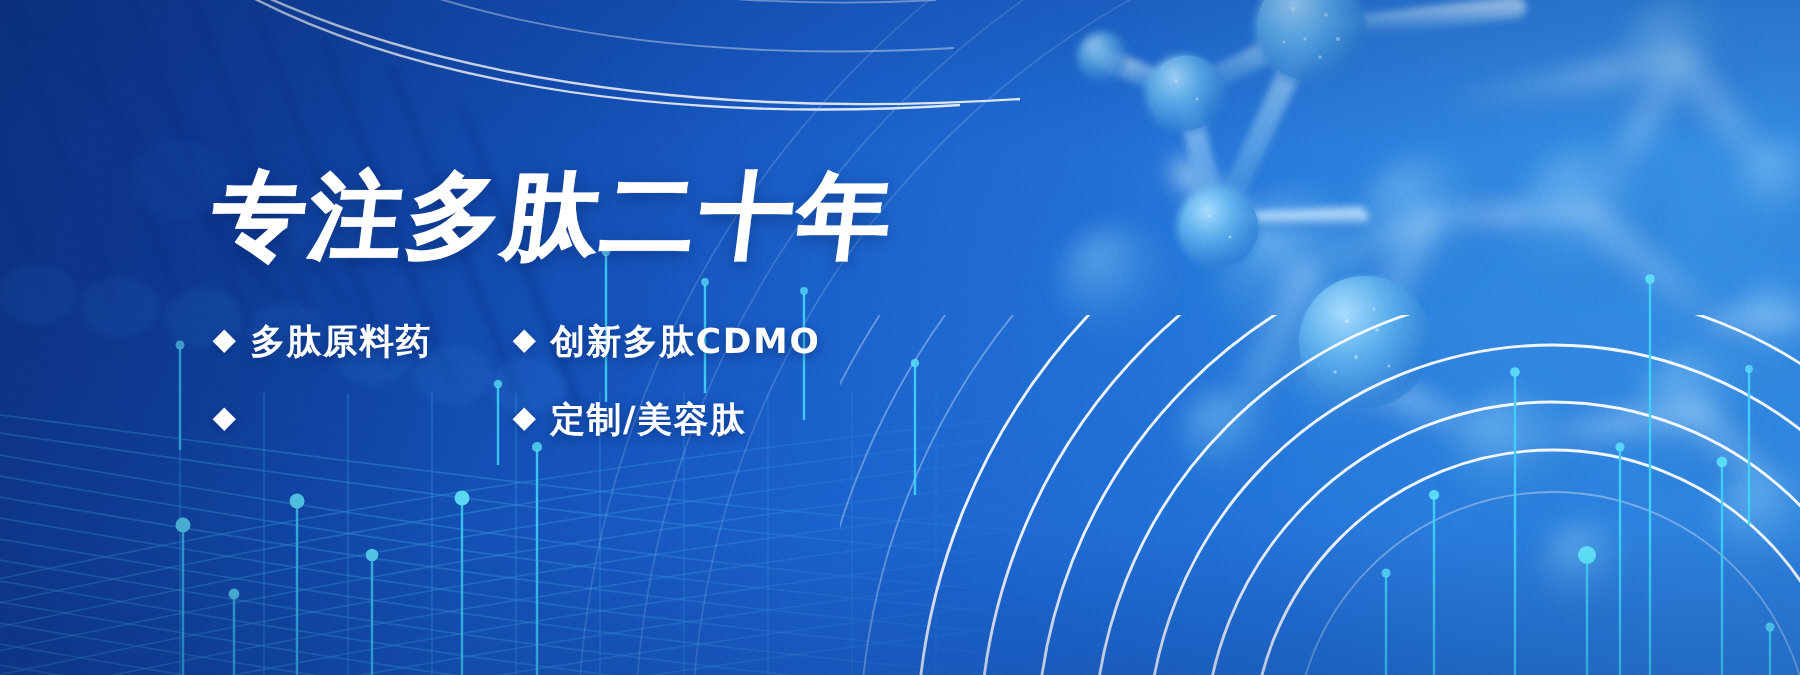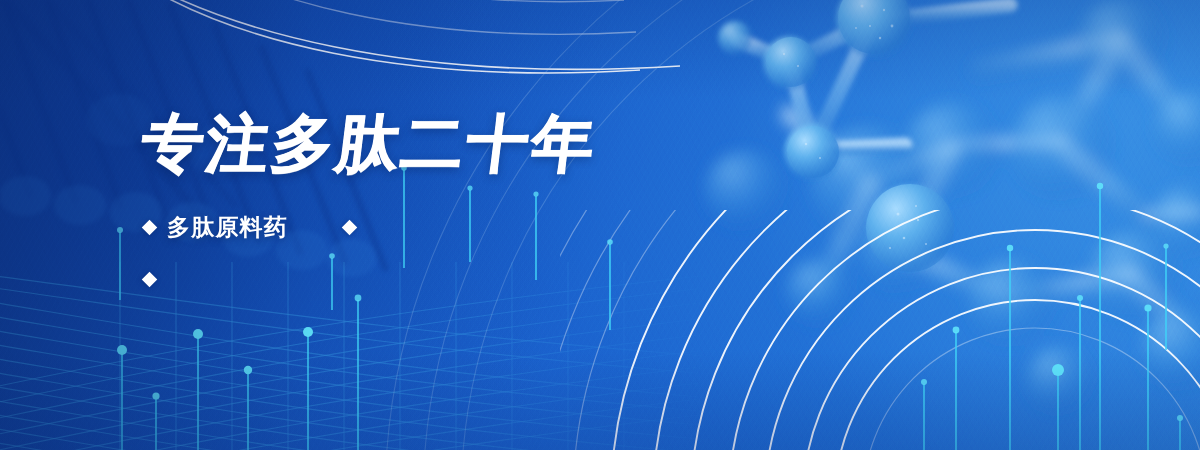--- a/index.html
+++ b/index.html
@@ -480,20 +480,25 @@
   <div id="copy">
     <h1 id="headline">专注多肽二十年</h1>
 
     <ul id="feature-list">
       <li class="feature">
         <span class="bullet"></span>
         <span class="ftxt">多肽原料药</span>
       </li>
       <li class="feature">
         <span class="bullet"></span>
+        <span class="ftxt">创新多肽CDMO</span>
       </li>
       <li class="feature">
         <span class="bullet"></span>
       </li>
+      <li class="feature">
+        <span class="bullet"></span>
+        <span class="ftxt">定制/美容肽</span>
+      </li>
     </ul>
   </div>
 
 </div>
 
 </body></html>

